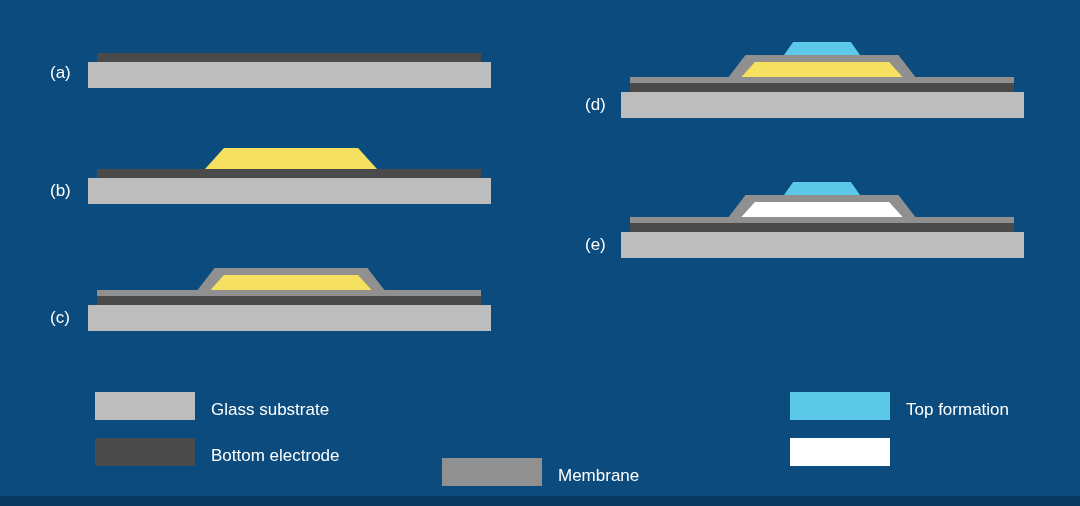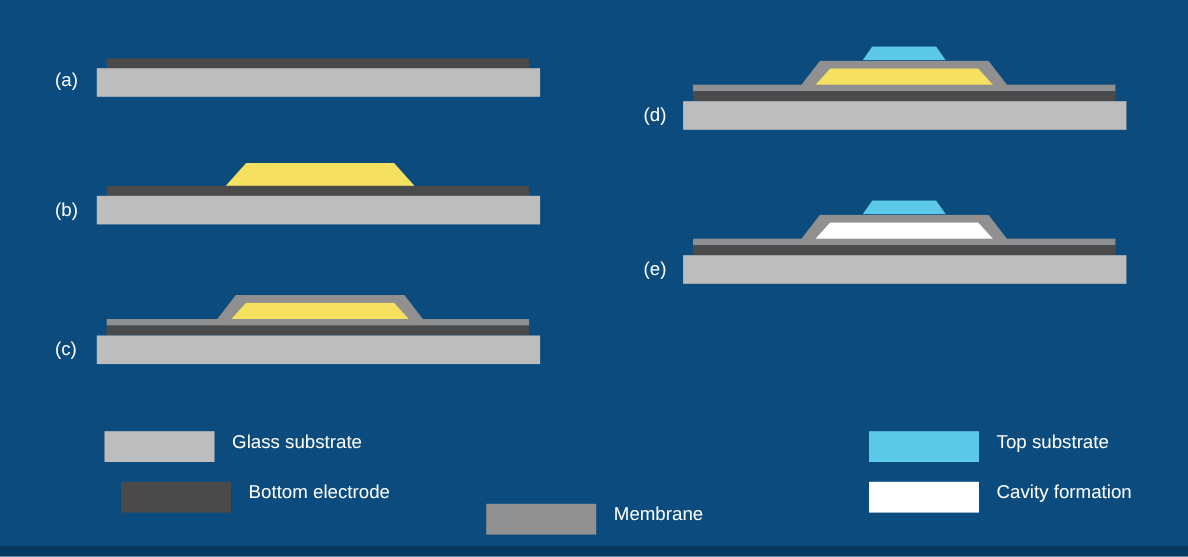--- a/index.html
+++ b/index.html
@@ -19,21 +19,21 @@
   .cavity{background:var(--cavity,#ffffff);}
   .trap{clip-path:polygon(11% 0,89% 0,100% 100%,0 100%);}
   .trap-sm{clip-path:polygon(12% 0,88% 0,100% 100%,0 100%);}
   .step-label{
     position:absolute;
     color:var(--text,#ffffff);
     font-size:17px;line-height:20px;
   }
   .legend-item{
     position:absolute;
-    display:flex;align-items:flex-start;height:28px;padding-left:12px;
+    display:flex;align-items:flex-end;height:28px;padding-left:12px;
   }
   .swatch{width:100px;height:28px;display:inline-block;flex:0 0 auto;}
   .legend-label{
     color:var(--text,#ffffff);
     font-size:17px;margin-left:16px;white-space:nowrap;
   }
   .footer-bar{
     position:absolute;left:0;bottom:0;width:1080px;height:10px;
     background:var(--footer,#083a61);
   }
@@ -72,31 +72,30 @@
   <div class="shape membrane trap" style="left:724px;top:195px;width:196px;height:28px"></div>
   <div class="shape cavity trap" style="left:736px;top:202px;width:172px;height:21px"></div>
   <div class="shape membrane" style="left:630px;top:217px;width:384px;height:6px"></div>
   <div class="shape electrode" style="left:630px;top:223px;width:384px;height:9px"></div>
   <div class="shape substrate" style="left:621px;top:232px;width:403px;height:26px"></div>
 
   <div class="legend-item" style="left:83px;top:392px">
     <span class="swatch substrate"></span>
     <span class="legend-label">Glass substrate</span>
   </div>
-  <div class="legend-item" style="left:98px;top:438px">
+  <div class="legend-item" style="left:83px;top:438px">
     <span class="swatch electrode"></span>
     <span class="legend-label">Bottom electrode</span>
   </div>
   <div class="legend-item" style="left:430px;top:458px">
     <span class="swatch membrane"></span>
     <span class="legend-label">Membrane</span>
   </div>
   <div class="legend-item" style="left:778px;top:392px">
     <span class="swatch topelectrode"></span>
-    <span class="legend-label">Top substrate</span>
+    <span class="legend-label">Top formation</span>
   </div>
   <div class="legend-item" style="left:778px;top:438px">
     <span class="swatch cavity"></span>
-    <span class="legend-label">Cavity formation</span>
   </div>
 
   <div class="footer-bar"></div>
 </div>
 
 </body></html>

